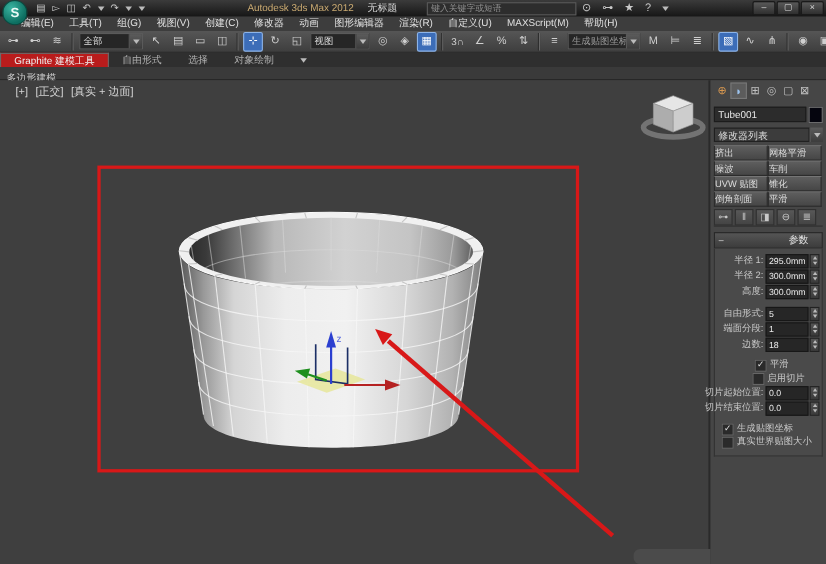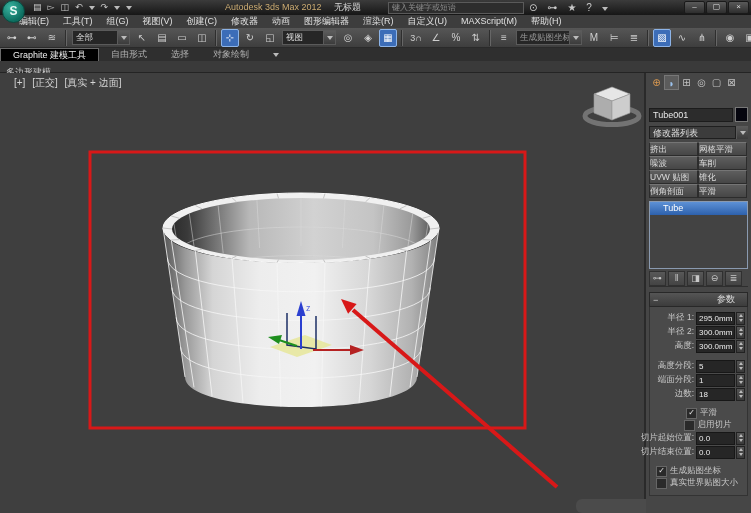--- a/index.html
+++ b/index.html
@@ -40,36 +40,36 @@
   .ic.on{background:#3c6db8;border:1px solid #8db4e8;color:#fff;border-radius:2px}
   .sep{width:1px;height:16px;background:#2e2e2e;border-right:1px solid #666;margin:0 3px;flex:0 0 auto}
   .combo{height:13px;background:#262626;border:1px solid #5a5a5a;color:#ddd;font-size:8.5px;
     display:flex;align-items:center;margin:0 2px;flex:0 0 auto}
   .combo .ctext{padding:0 3px;line-height:13px;white-space:nowrap;overflow:hidden}
   .dbtn{width:11px;height:13px;background:linear-gradient(#5c5c5c,#3c3c3c);border-left:1px solid #5a5a5a;
     display:flex;align-items:center;justify-content:center;flex:0 0 auto}
   
   #ribbontabs{position:absolute;left:0;top:48px;width:751px;height:13px;background:#2f2f2f;display:flex}
   .rtab{font-size:9px;color:#b0b0b0;line-height:13px;padding:0 12px;white-space:nowrap}
-  .rtab.on{background:#000000;color:#efefef;border:1px solid #6a6a6a;border-bottom:none;box-sizing:border-box}
+  .rtab.on{background:#b91c1c;color:#efefef;border:1px solid #6a6a6a;border-bottom:none;box-sizing:border-box}
   #ribbongroup{position:absolute;left:0;top:61px;width:751px;height:12px;background:#3a3a3a;
     border-bottom:1px solid #242424;box-sizing:border-box}
   #ribbongroup span{font-size:9px;color:#cccccc;line-height:11px;padding-left:6px}
   
   #viewport{position:absolute;left:0;top:73px;width:646px;height:440px;background:#3f3f3f;
     border-right:2px solid #2a2a2a;box-sizing:border-box}
   #vplabel{position:absolute;left:14px;top:3px;z-index:5;font-size:10px;color:#d5d5d5}
   #vplabel span{margin-right:4px}
   
   #panel{position:absolute;left:646px;top:73px;width:105px;height:440px;background:#464646;
     box-sizing:border-box;padding:1px 3px}
   #cmdtabs{display:flex;height:17px;align-items:center}
   .ctab{width:15px;height:15px;font-size:10px;line-height:15px;text-align:center;color:#c0c0c0}
   .ctab.on{background:#5c5c5c;border:1px solid #777;box-sizing:border-box;color:#fff}
-  #namerow{display:flex;align-items:center;margin-top:16px}
+  #namerow{display:flex;align-items:flex-start;margin-top:6px}
   #namefield{width:79px;height:12px;background:#2c2c2c;border:1px solid #1c1c1c;color:#e8e8e8;
     font-size:9px;line-height:12px;padding:0 3px}
   #colorswatch{width:12px;height:13px;background:#05050e;border:1px solid #777;margin-left:2px}
   #modlist{display:flex;margin-top:4px;height:13px}
   #modlist .ctext{flex:1;background:#3c3c3c;border:1px solid #1f1f1f;color:#ddd;font-size:9px;line-height:13px;padding:0 3px}
   #modbtns{display:grid;grid-template-columns:49px 49px;grid-auto-rows:14px;margin-top:3px}
   .modbtn{background:linear-gradient(#5e5e5e,#464646);border:1px solid #2c2c2c;border-top-color:#757575;
     color:#dcdcdc;font-size:8.5px;line-height:13px;box-sizing:border-box;
     white-space:nowrap;overflow:hidden}
   #stackbox{margin-top:3px;height:66px;background:#434343;border:1px solid #8a9ab0}
@@ -352,23 +352,20 @@
   <div id="modbtns">
     <span class="modbtn">挤出</span>
     <span class="modbtn">网格平滑</span>
     <span class="modbtn">噪波</span>
     <span class="modbtn">车削</span>
     <span class="modbtn">UVW 贴图</span>
     <span class="modbtn">锥化</span>
     <span class="modbtn">倒角剖面</span>
     <span class="modbtn">平滑</span>
   </div>
-  <div id="stackbox">
-    <div class="stackrow">Tube</div>
-  </div>
   <div id="stacktools">
     <span class="stool">⊶</span>
     <span class="stool">‖</span>
     <span class="stool">◨</span>
     <span class="stool">⊖</span>
     <span class="stool">≣</span>
   </div>
   <div id="rollouthdr">
     <span class="minus">−</span>
     <span class="rtitle">参数</span>
@@ -393,21 +390,21 @@
     <div class="prow">
       <span class="plabel">高度:</span>
       <span class="pfield">300.0mm</span>
       <span class="spin">
           <span class="triu"></span>
           <span class="tri"></span>
         </span>
     </div>
     <div class="gap"></div>
     <div class="prow">
-      <span class="plabel">高度分段:</span>
+      <span class="plabel">自由形式:</span>
       <span class="pfield">5</span>
       <span class="spin">
           <span class="triu"></span>
           <span class="tri"></span>
         </span>
     </div>
     <div class="prow">
       <span class="plabel">端面分段:</span>
       <span class="pfield">1</span>
       <span class="spin">

